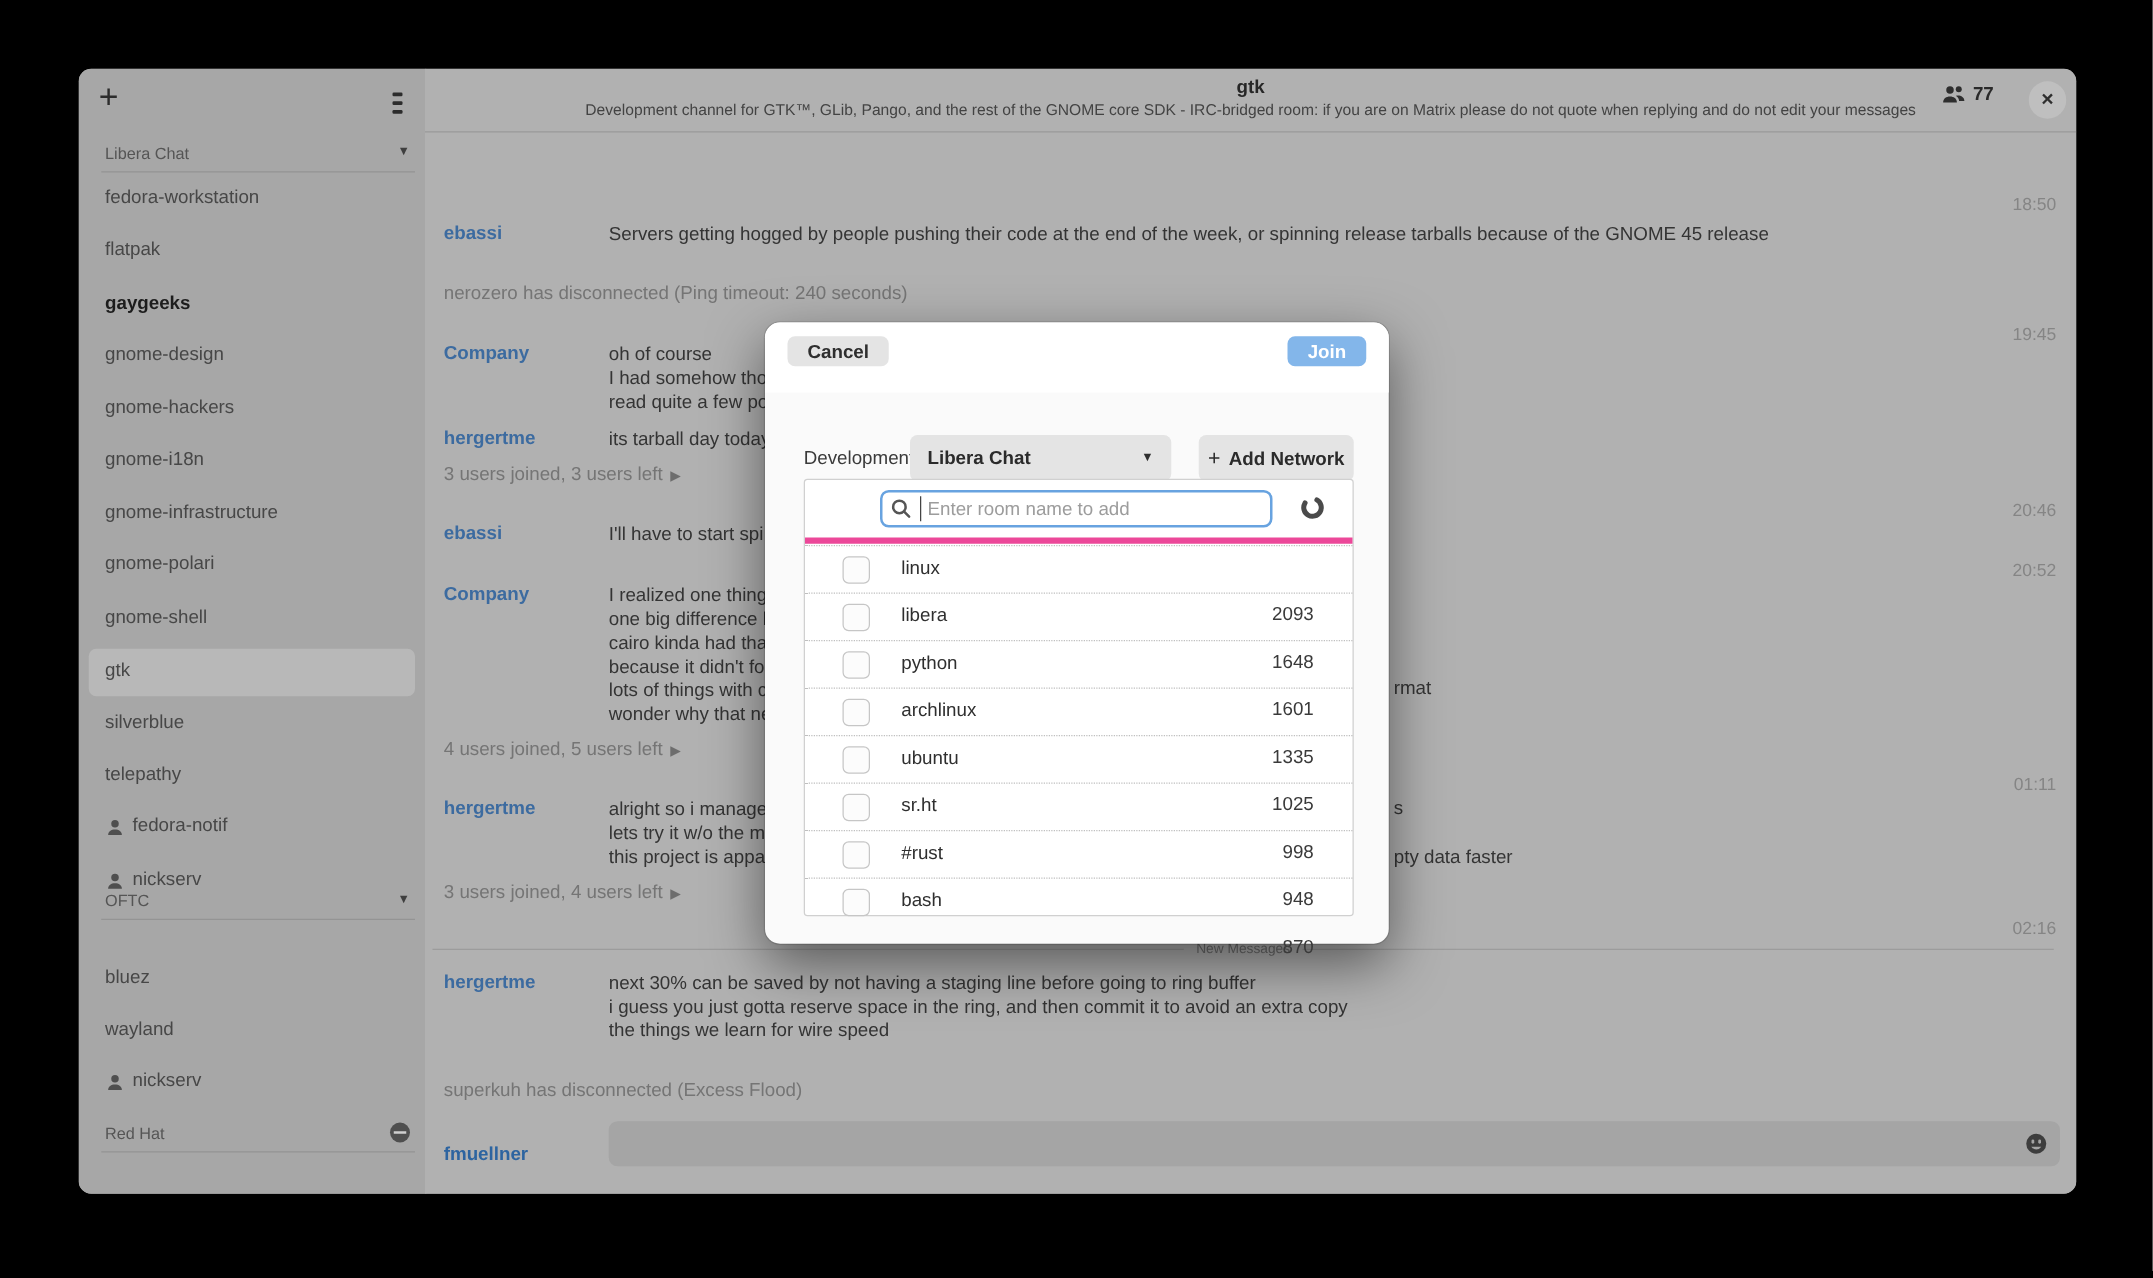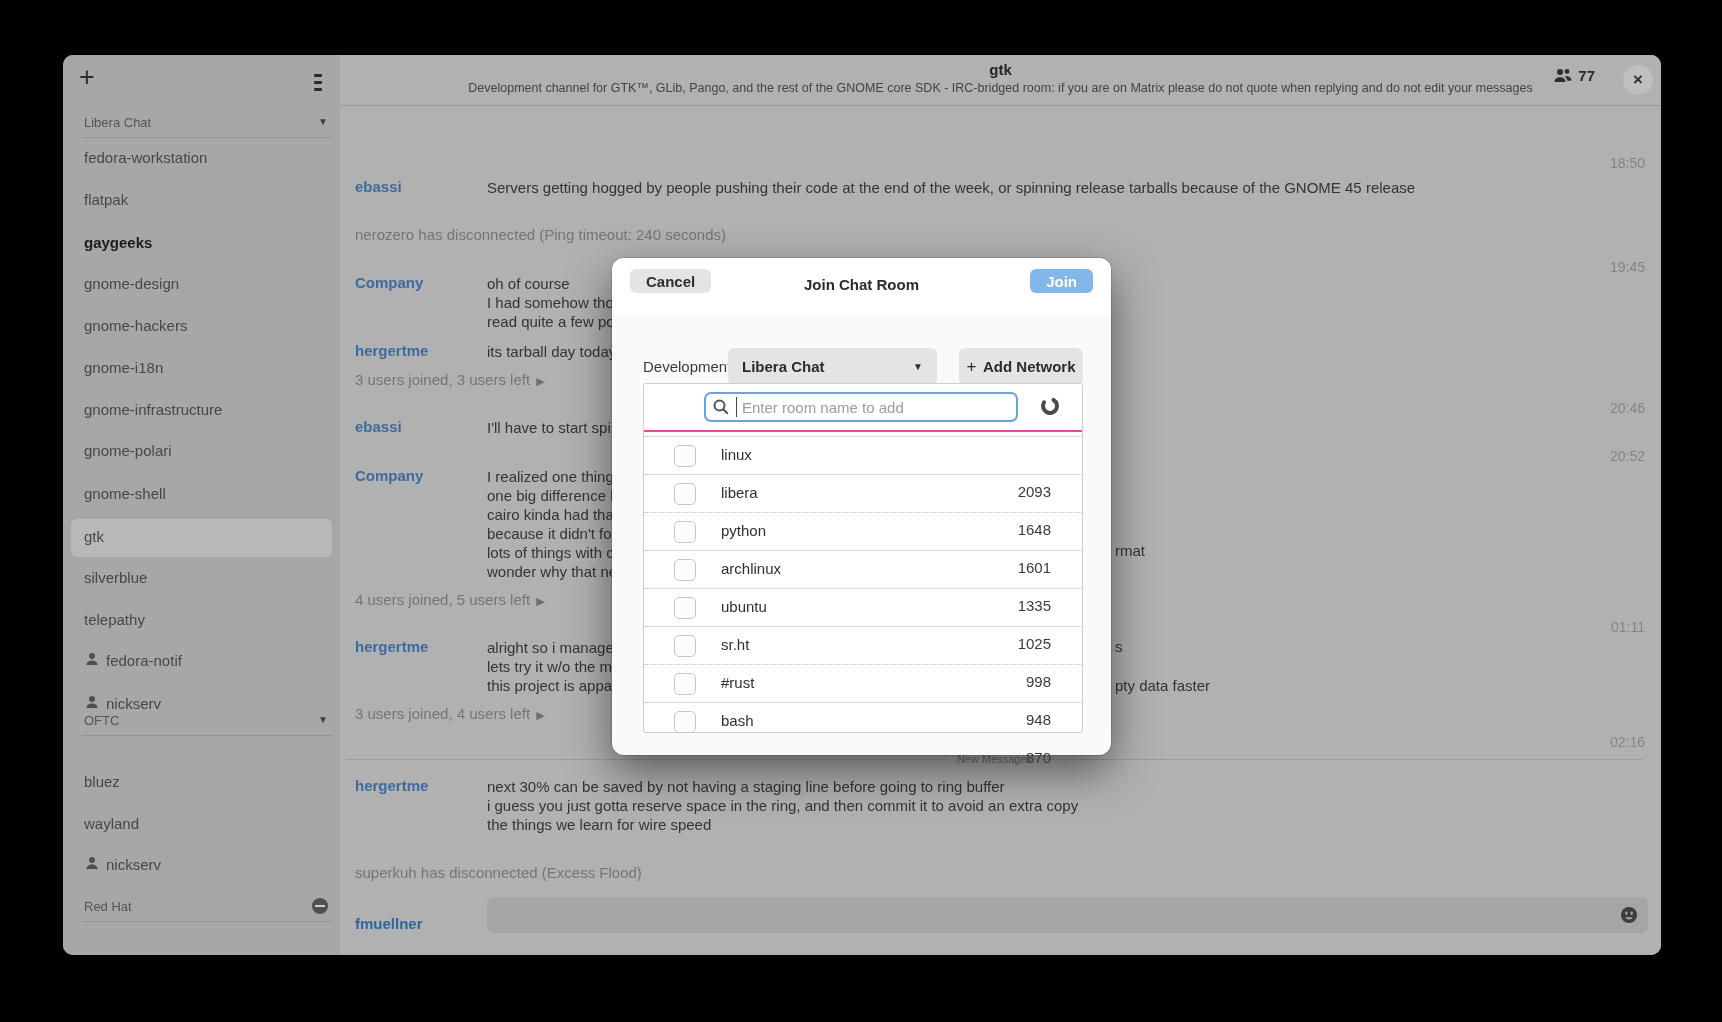--- a/index.html
+++ b/index.html
@@ -19,21 +19,21 @@
   .sb-section{position:absolute;left:18px;right:8px;height:26px;font-size:13px;color:#555;
               border-bottom:1px solid #949494;}
   .sb-section .sb-label{position:absolute;left:3px;top:4px;}
   .sb-caret{position:absolute;right:4px;top:5px;font-size:10px;color:#3f3f3f;}
   .sb-minus{position:absolute;right:4px;top:3px;width:16px;height:16px;background:#4f4f4f;
             border-radius:50%;}
   .sb-minus::after{content:"";position:absolute;left:3px;right:3px;top:7px;height:2px;background:#cfcfcf;}
   .sb-room{position:absolute;left:21px;font-size:15px;color:#474747;}
   .sb-room.bold{font-weight:bold;color:#1d1d1d;}
   .sb-selected{position:absolute;left:8px;right:8px;top:464px;height:38px;background:#b8b8b8;border-radius:6px;}
-  .sb-user{position:absolute;left:22px;font-size:15px;color:#474747;display:flex;align-items:flex-start;gap:7px;}
+  .sb-user{position:absolute;left:22px;font-size:15px;color:#474747;display:flex;align-items:flex-end;gap:7px;}
   .sb-user svg{flex:0 0 auto;}
   
   .main{position:absolute;left:277px;top:0;right:0;bottom:0;background:#b1b1b1;}
   .header{position:absolute;left:0;right:0;top:0;height:50px;border-bottom:1px solid #999;}
   .title{position:absolute;left:0;right:0;top:6px;text-align:center;font-size:15px;font-weight:bold;color:#262626;}
   .subtitle{position:absolute;left:120px;right:120px;top:26px;text-align:center;font-size:12.5px;color:#434343;
             white-space:nowrap;overflow:hidden;}
   .members{position:absolute;right:60px;top:11px;display:flex;align-items:center;gap:6px;
            font-size:15px;font-weight:bold;color:#2a2a2a;background:none;border:none;}
   .close-btn{position:absolute;right:8px;top:10px;width:30px;height:30px;border-radius:50%;
@@ -66,21 +66,21 @@
   .join{position:absolute;right:18px;top:11px;background:#83b6ea;color:#fff;}
   .conn-label{position:absolute;left:31px;top:100px;font-size:15px;color:#3a3a3a;}
   .dropdown{position:absolute;left:116px;top:90px;width:209px;height:37px;background:#e4e4e4;border:none;
             border-radius:6px;text-align:left;font-size:15px;font-weight:bold;color:#2b2b2b;padding:0 14px;}
   .dd-arrow{position:absolute;right:14px;top:13px;font-size:10px;color:#2f2f2f;}
   .addnet{position:absolute;left:347px;top:90px;width:124px;height:37px;background:#e4e4e4;border:none;
           border-radius:6px;font-size:15px;font-weight:bold;color:#2b2b2b;}
   .addnet .plus{font-weight:400;font-size:17px;margin-right:3px;}
   .roomlist{position:absolute;left:31px;top:125px;width:440px;height:350px;background:#fff;
             border:1px solid #d0d0d0;border-radius:3px;box-sizing:border-box;}
-  .search-zone{position:absolute;left:0;right:0;top:0;height:46px;border-bottom:2px solid #ec4899;}
+  .search-zone{position:absolute;left:0;right:0;top:0;height:46px;border-bottom:5px solid #ec4899;}
   .search-entry{position:absolute;left:60px;top:8px;width:314px;height:30px;border:2px solid #68a3e0;
                 border-radius:7px;background:#fff;font-size:15px;color:#333;padding:0 8px 0 36px;
                 box-sizing:border-box;outline:none;}
   .search-entry::placeholder{color:#9c9c9c;}
   .search-icon{position:absolute;left:69px;top:15px;pointer-events:none;}
   .caret{position:absolute;left:92px;top:13px;width:1px;height:20px;background:#444;}
   .spinner{position:absolute;right:22px;top:12px;}
   .rows{position:absolute;left:0;right:0;top:52px;}
   .room-row{position:relative;height:37px;border-top:1px dotted #bfbfbf;}
   .cb{position:absolute;left:30px;top:8px;width:20px;height:20px;background:#fcfcfc;border:1px solid #c6c6c6;
@@ -288,21 +288,20 @@
           <path d="M5 11.3c1.2 1.6 2.6 2.2 4 2.2s2.8-.6 4-2.2z" fill="#a5a5a5"></path>
         </svg>
       </div>
     </div>
   </div>
 </div>
 
 <div class="dialog">
   <div class="dlg-header">
     <button class="btn cancel">Cancel</button>
-    <div class="dlg-title">Join Chat Room</div>
     <button class="btn join">Join</button>
   </div>
 
   <div class="conn-label">Development</div>
   <button class="dropdown">
     <span>Libera Chat</span>
     <span class="dd-arrow">▼</span>
   </button>
   <button class="addnet">
     <span class="plus">+</span>

